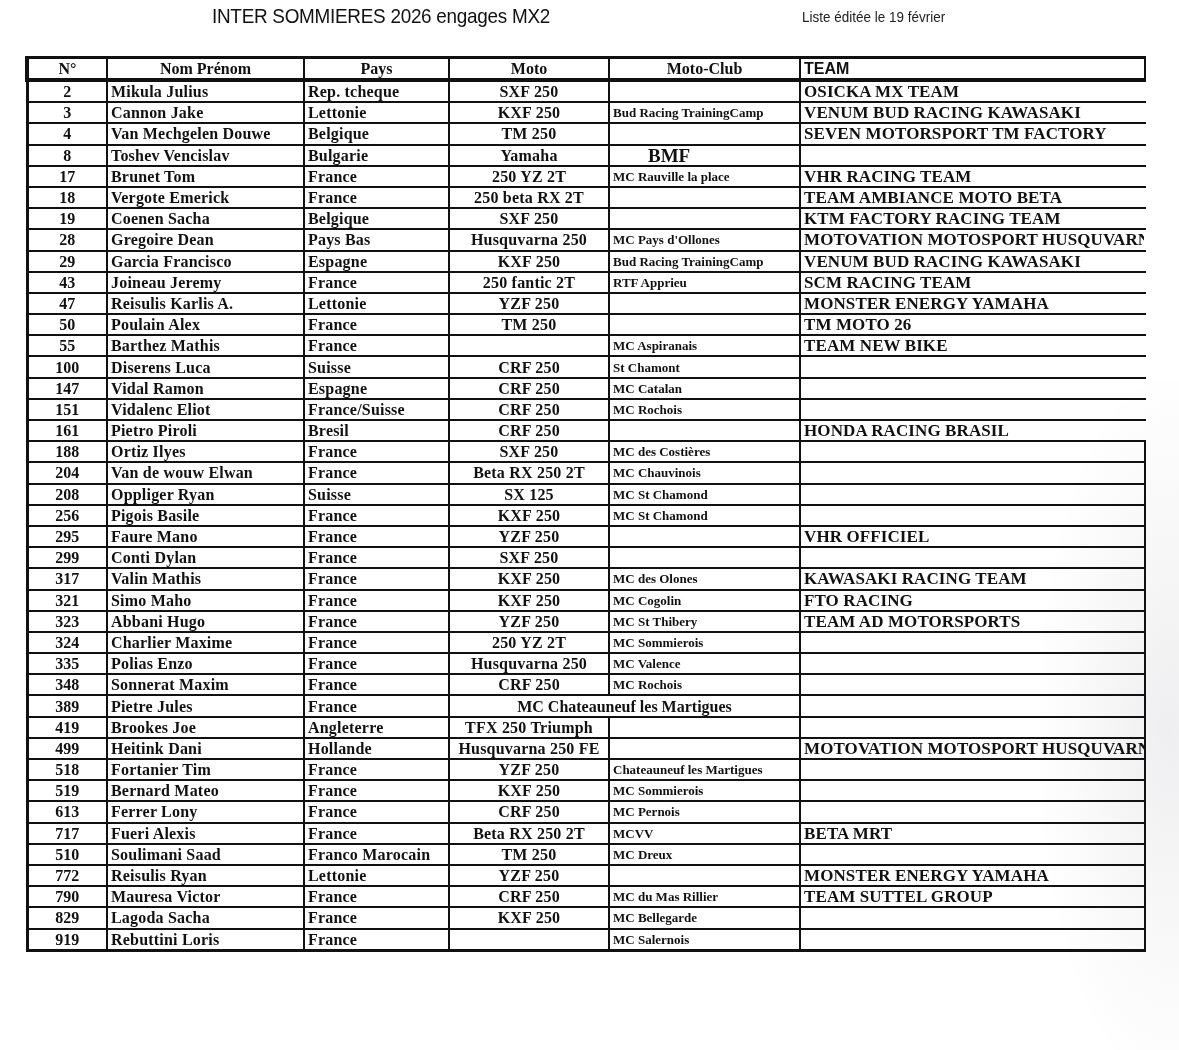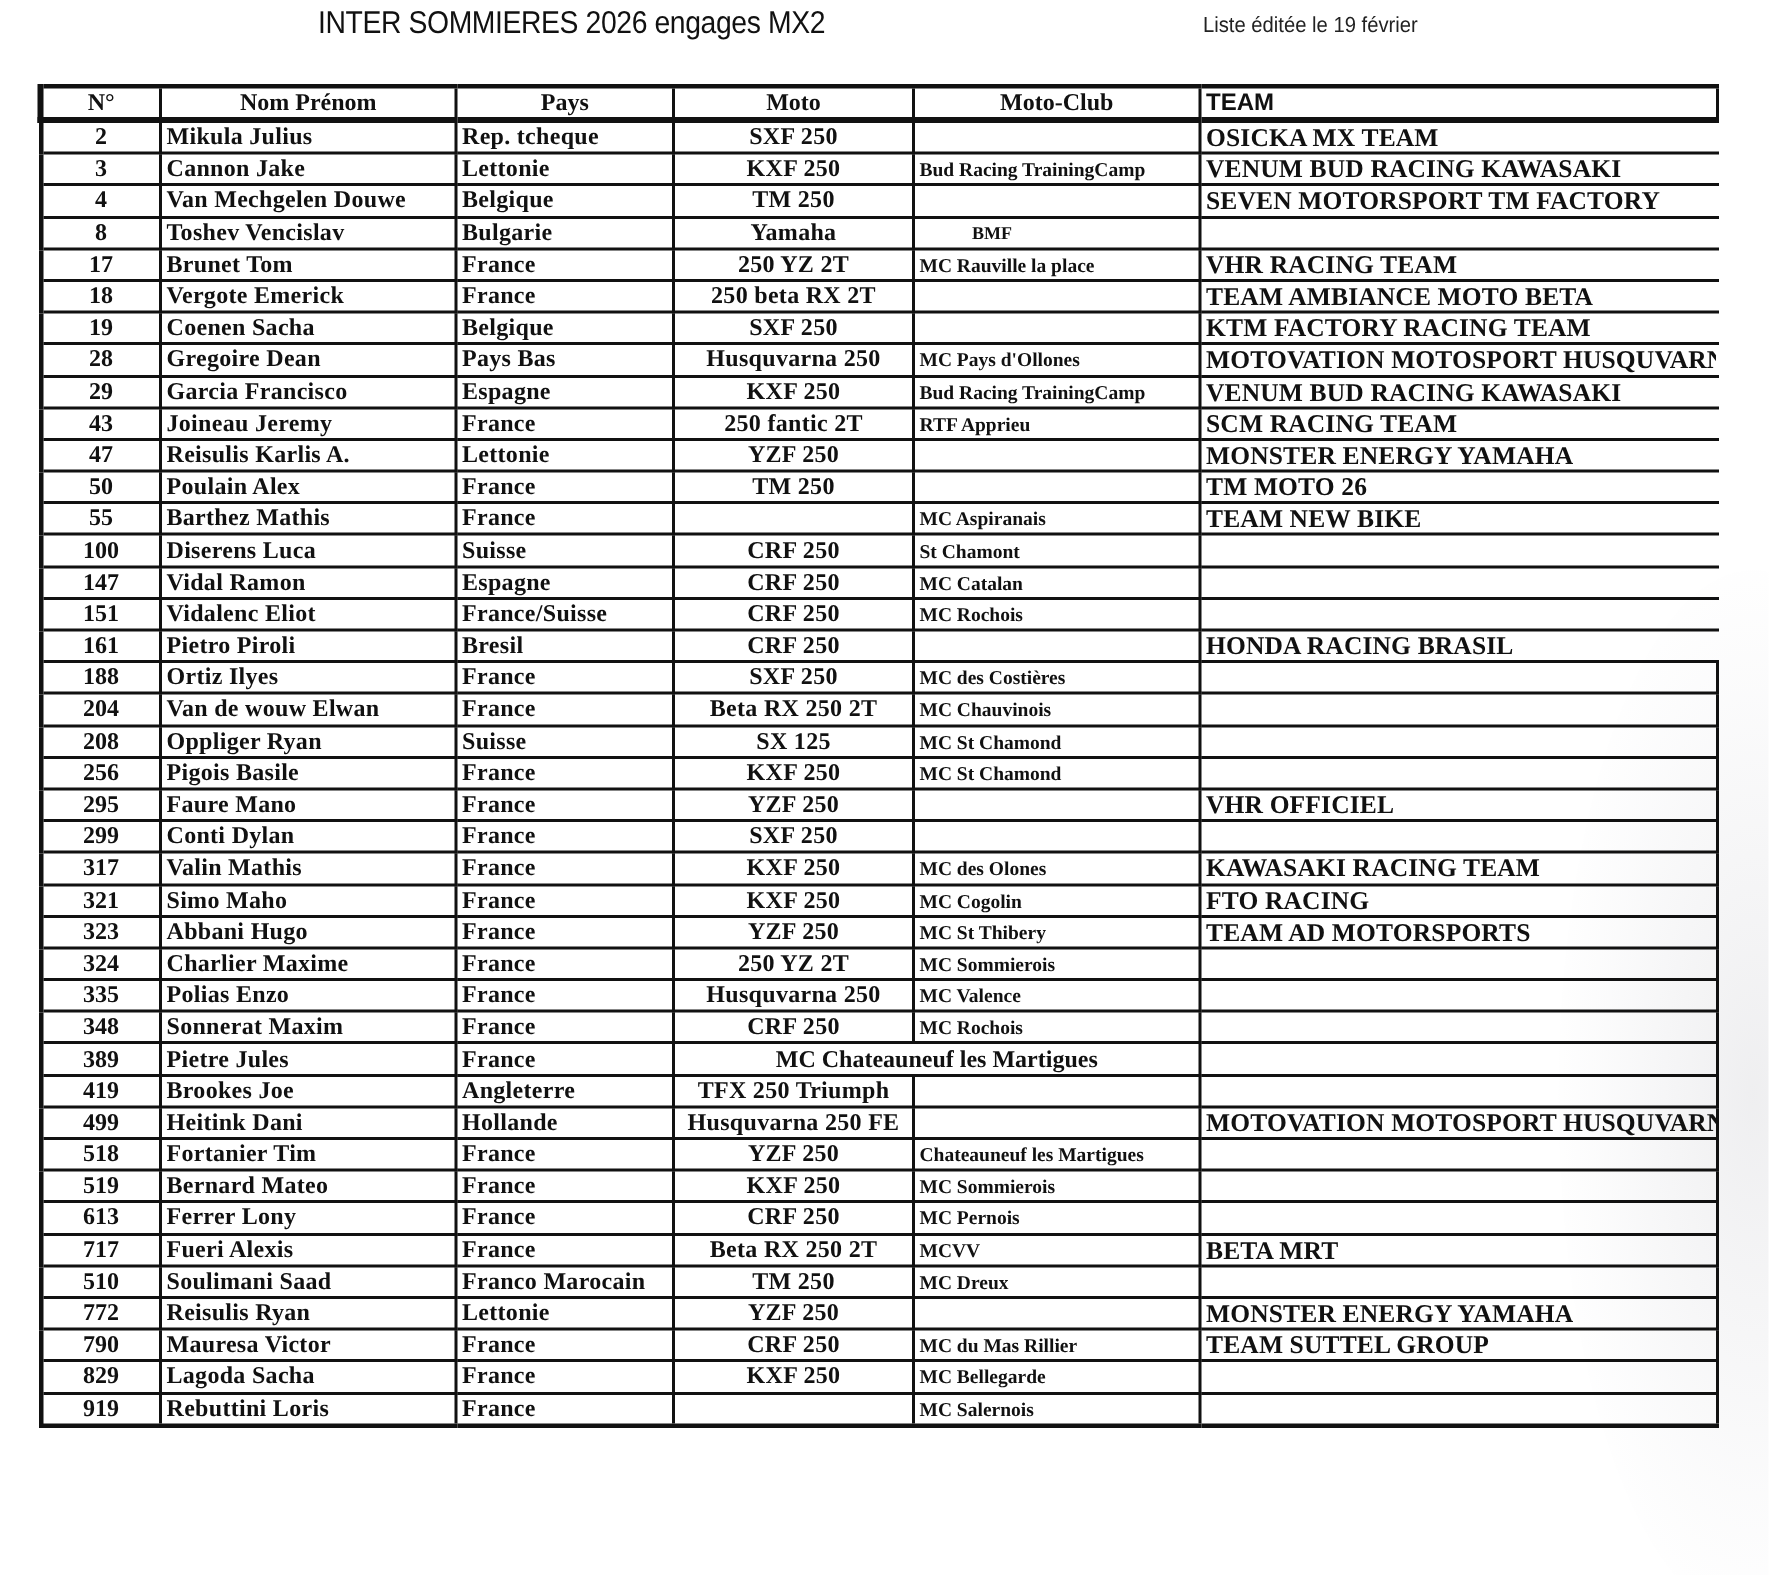--- a/index.html
+++ b/index.html
@@ -63,21 +63,21 @@
   th.h-num, td.num { text-align: center; }
   th.h-name, th.h-country { text-align: center; }
   th.h-bike, th.h-club { text-align: center; }
   th.h-team { text-align: left; font-family: "Liberation Sans", sans-serif; font-size: 14px; }
 
   td.num { font-size: 16px; }
   td.name { font-size: 16px; letter-spacing: 0.2px; }
   td.country { font-size: 16px; letter-spacing: 0.2px; }
   td.bike { font-size: 16px; text-align: center; letter-spacing: 0.2px; }
   td.club { font-size: 13px; }
-  td.club.big { font-size: 12px; padding-left: 38px; }
+  td.club.big { font-size: 19px; padding-left: 38px; }
   td.team { font-size: 17px; text-align: left; letter-spacing: 0.1px; }
   td.span-cell { font-size: 16px; text-align: center; }
 
   
   tr.no-right td.team { border-right-color: transparent; }
 </style>
 </head>
 <body>
 
 <div class="shade"></div>

